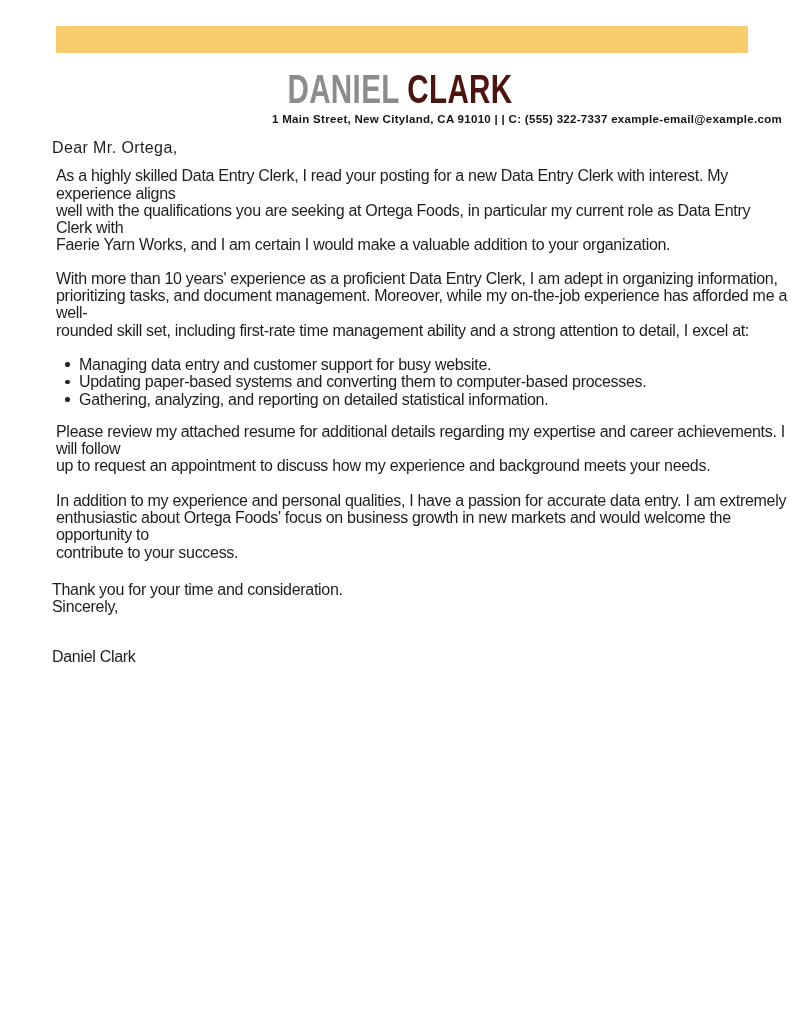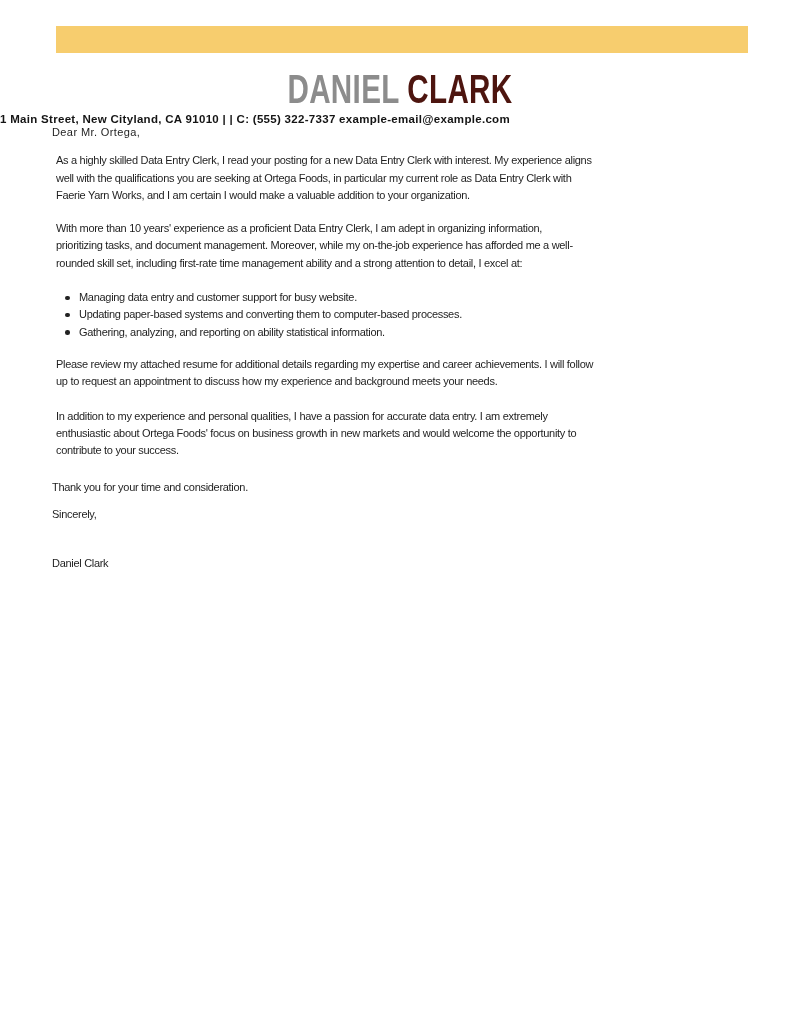--- a/index.html
+++ b/index.html
@@ -37,33 +37,33 @@
     transform: scaleX(0.74);
     white-space: nowrap;
   }
   .name .first { color: var(--name-first, #8C8C8C); }
   .name .last  { color: var(--name-last, #4D150F); margin-left: 10px; }
   .contact {
     position: absolute;
     left: 0;
     top: 112px;
     width: 782px;
-    text-align: left;
+    text-align: right;
     font-size: 11.5px;
     line-height: 15px;
     font-weight: bold;
     letter-spacing: 0.3px;
     color: #141414;
   }
   .body-text {
     position: absolute;
     left: 52px;
-    top: 124px;
+    top: 139px;
     width: 740px;
-    font-size: 11px;
+    font-size: 16px;
     line-height: 17.3px;
     letter-spacing: -0.3px;
     color: var(--text, #1E1E1E);
   }
   .salutation {
     letter-spacing: 0.4px;
   }
   .para {
     margin: 4px;
     white-space: pre-line;
@@ -85,21 +85,21 @@
   ul.bullets .dot {
     position: absolute;
     left: 0;
     top: 6.5px;
     width: 4.5px;
     height: 4.5px;
     border-radius: 50%;
     background: #222222;
   }
   .thanks   { margin-top: 20px; }
-  .signoff  { margin-top: 9px; }
+  .signoff  { }
   .signature{ margin-top: 32px; }
 </style>
 </head>
 <body>
 
 <div class="page" style="--accent: #F7CD6E; --name-first: #8C8C8C; --name-last: #4D150F; --text: #1E1E1E; --page-bg: #FFFFFF;">
 
   <div class="accent-bar"></div>
 
   <h1 class="name"><span class="first">DANIEL</span><span class="last">CLARK</span></h1>
@@ -114,21 +114,21 @@
 well with the qualifications you are seeking at Ortega Foods, in particular my current role as Data Entry Clerk with
 Faerie Yarn Works, and I am certain I would make a valuable addition to your organization.</p>
 
     <p class="para p2">With more than 10 years' experience as a proficient Data Entry Clerk, I am adept in organizing information,
 prioritizing tasks, and document management. Moreover, while my on-the-job experience has afforded me a well-
 rounded skill set, including first-rate time management ability and a strong attention to detail, I excel at:</p>
 
     <ul class="bullets">
       <li><span class="dot"></span><span>Managing data entry and customer support for busy website.</span></li>
       <li><span class="dot"></span><span>Updating paper-based systems and converting them to computer-based processes.</span></li>
-      <li><span class="dot"></span><span>Gathering, analyzing, and reporting on ability statistical information.</span></li>
+      <li><span class="dot"></span><span>Gathering, analyzing, and reporting on detailed statistical information.</span></li>
     </ul>
 
     <p class="para p4">Please review my attached resume for additional details regarding my expertise and career achievements. I will follow
 up to request an appointment to discuss how my experience and background meets your needs.</p>
 
     <p class="para p3">In addition to my experience and personal qualities, I have a passion for accurate data entry. I am extremely
 enthusiastic about Ortega Foods' focus on business growth in new markets and would welcome the opportunity to
 contribute to your success.</p>
 
     <div class="thanks">Thank you for your time and consideration.</div>

